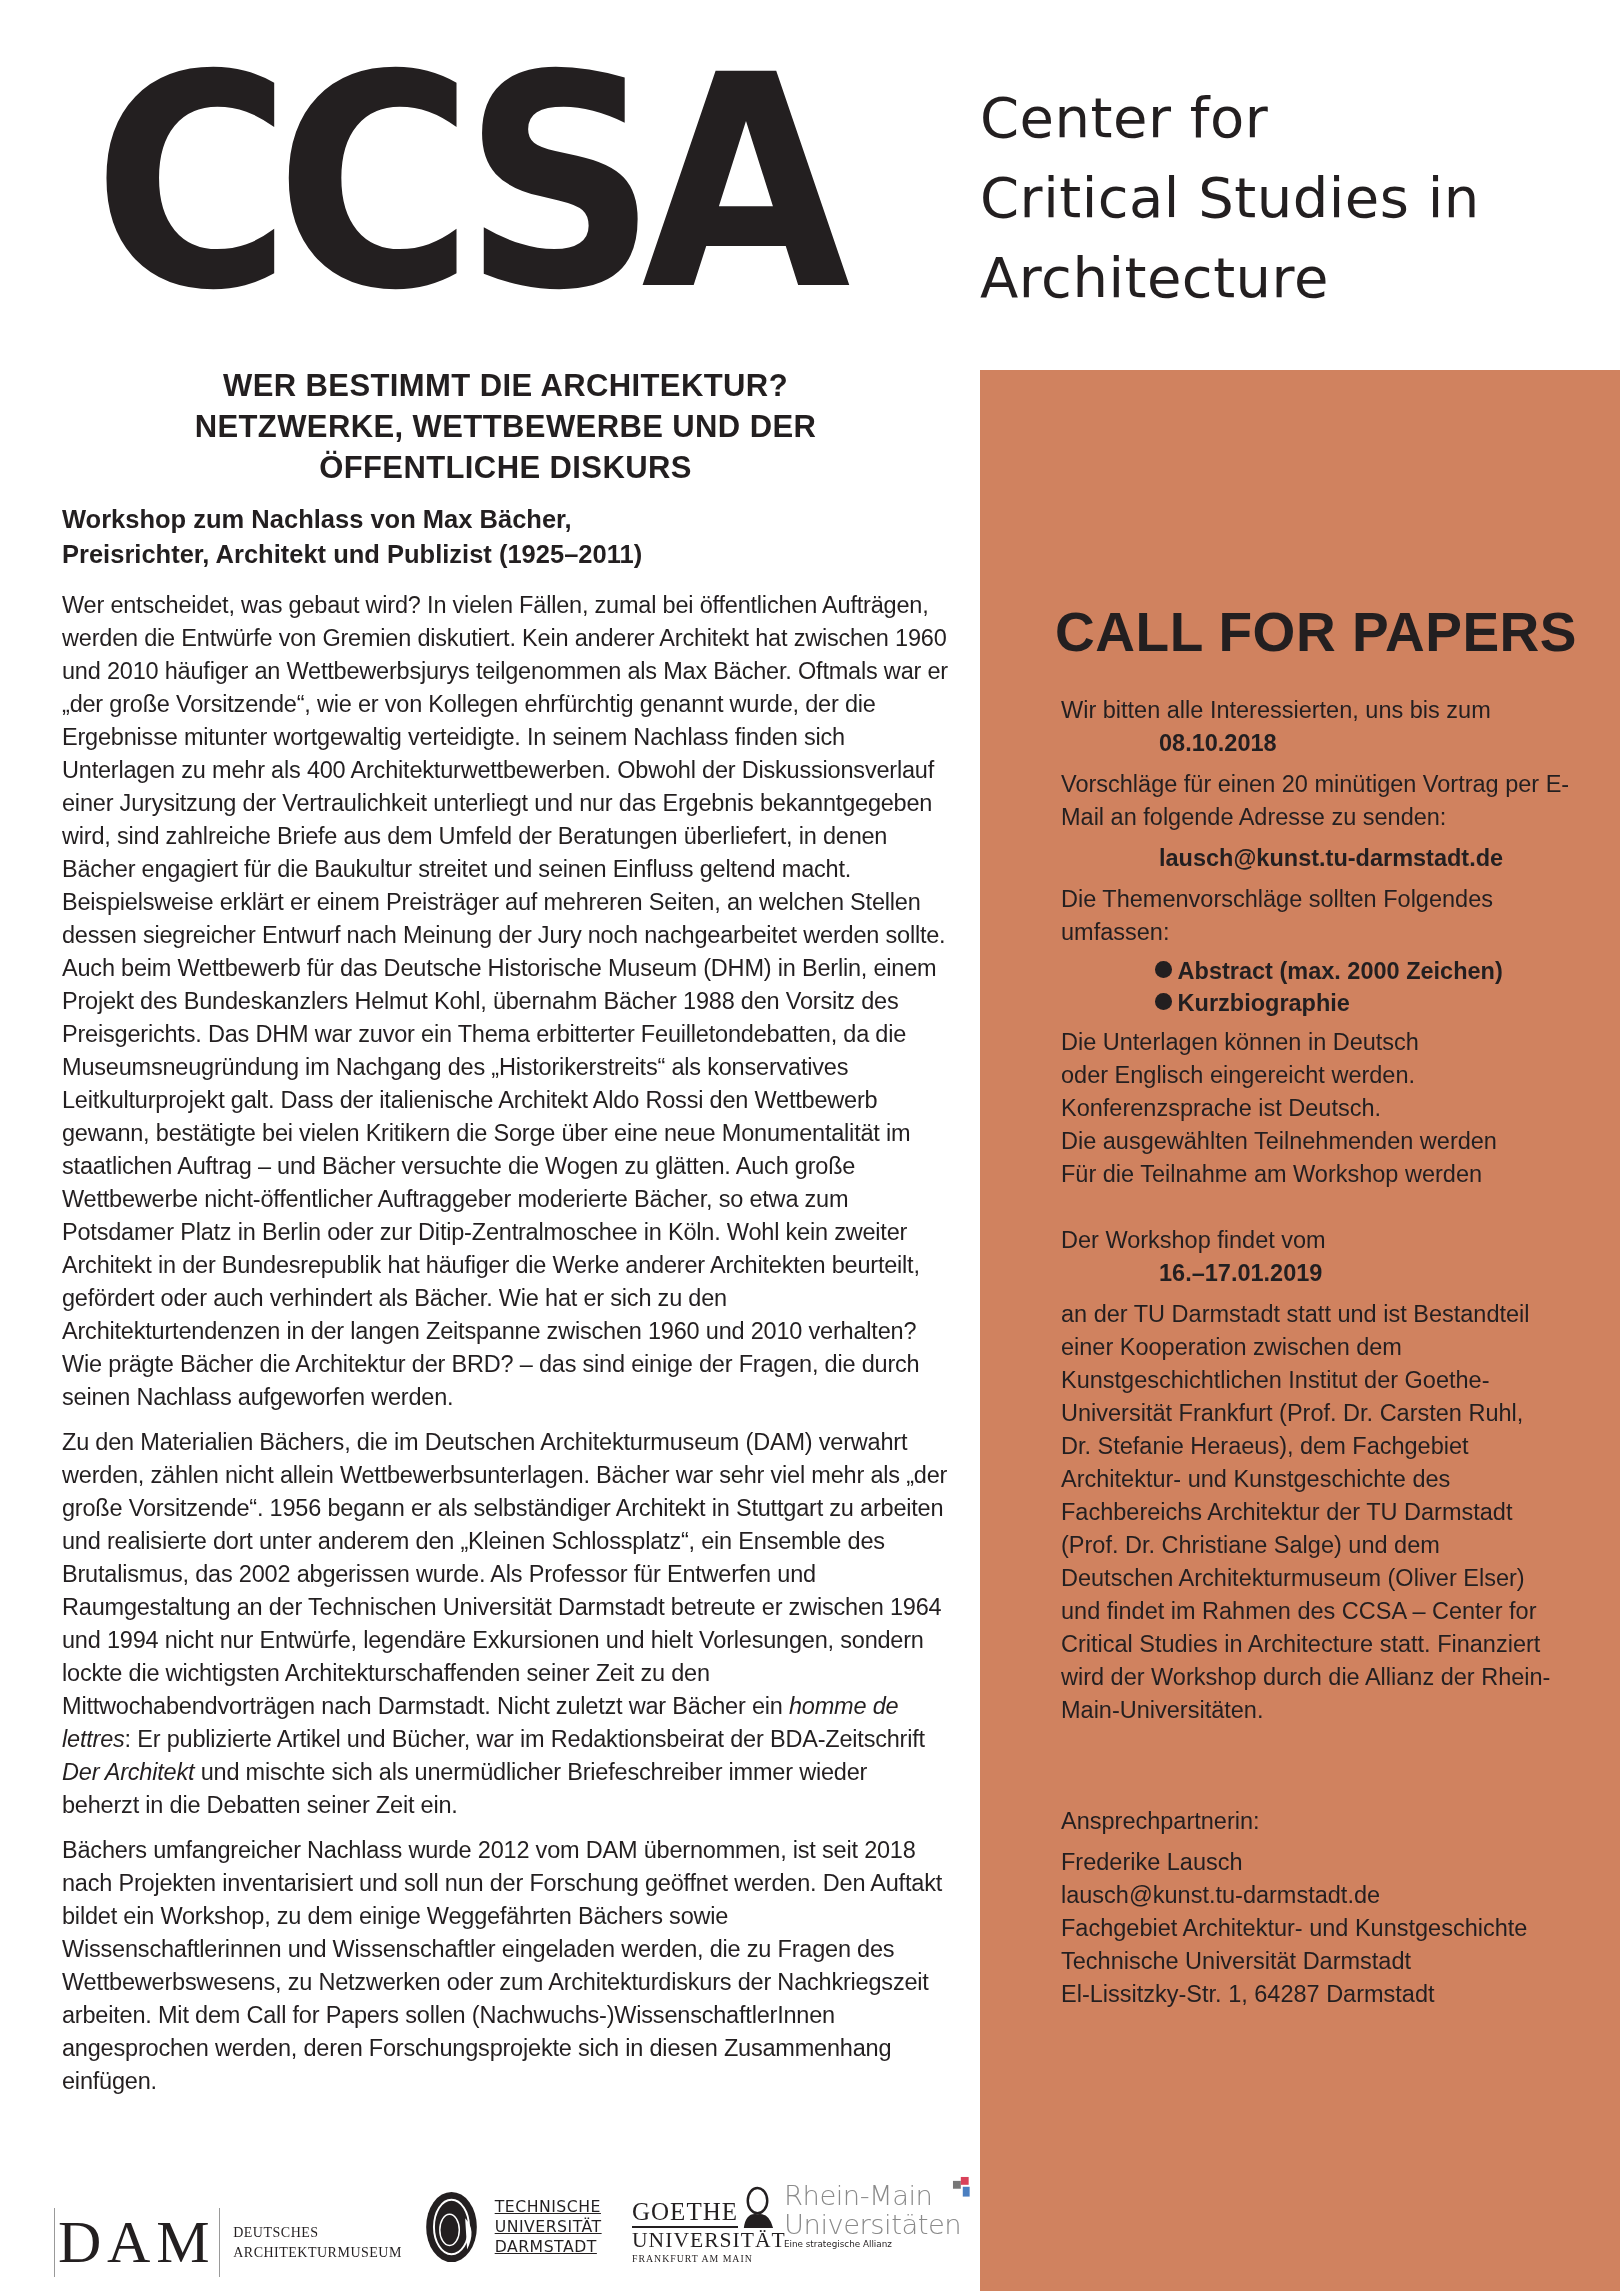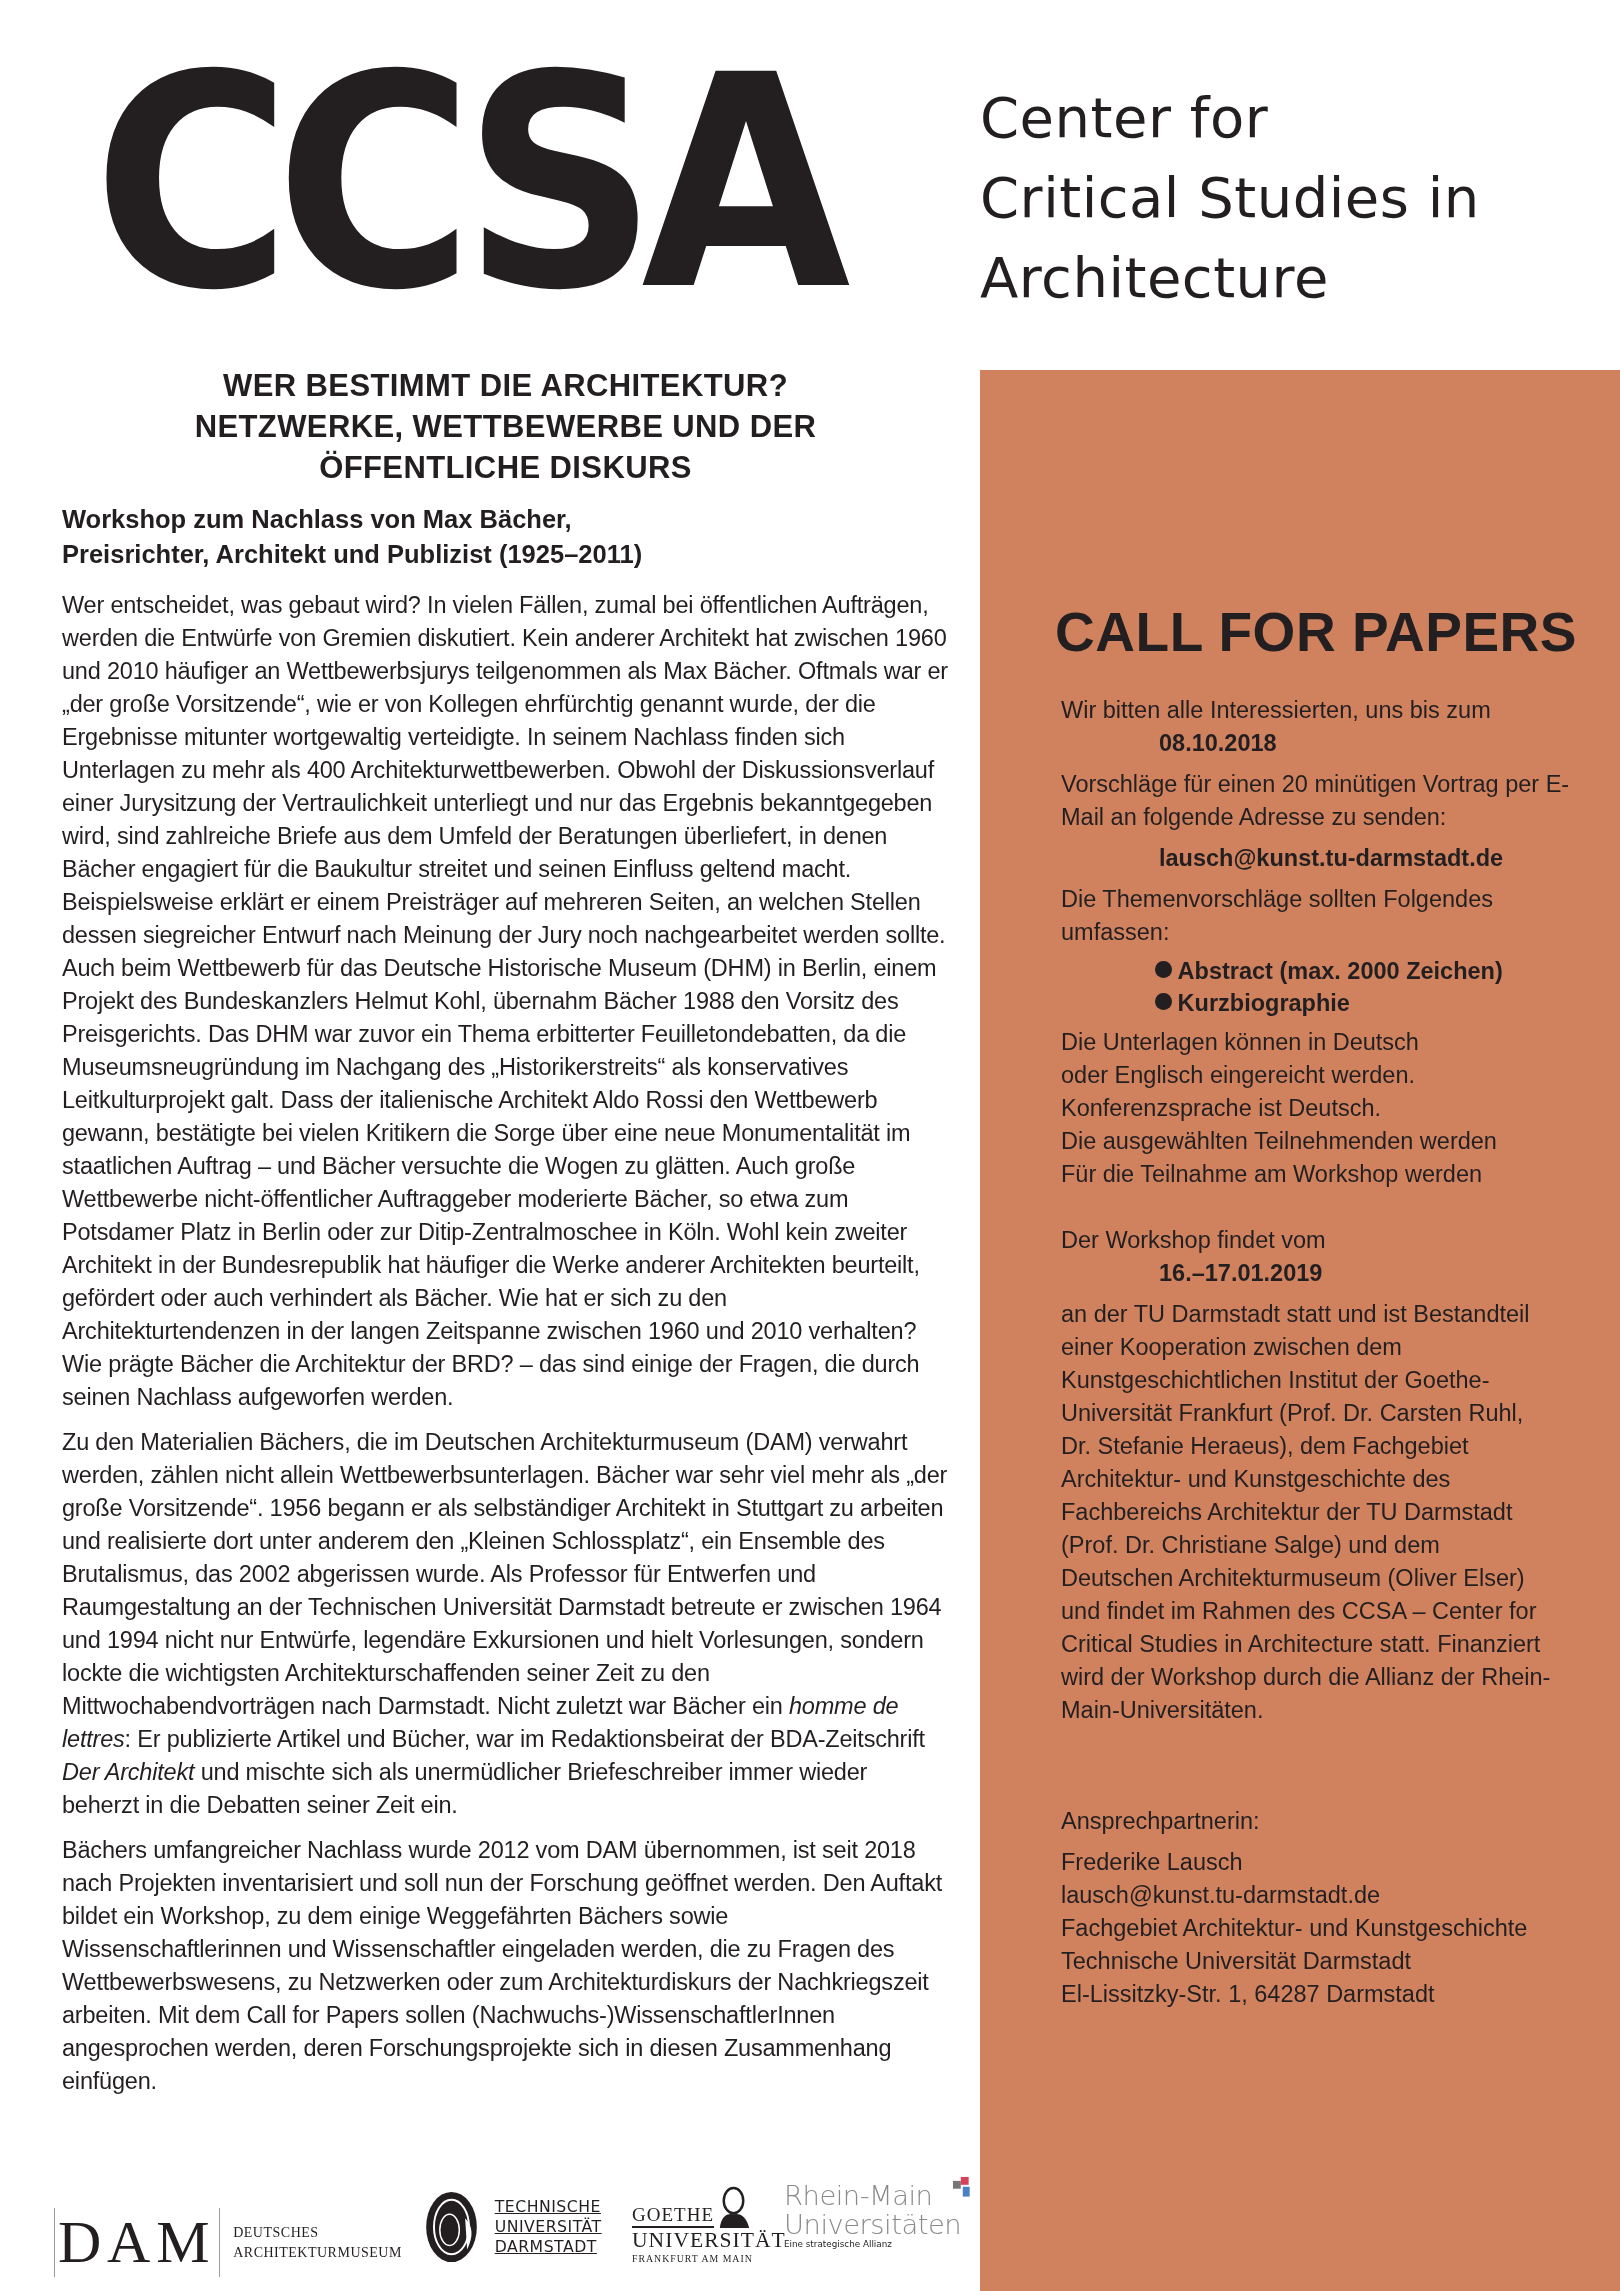--- a/index.html
+++ b/index.html
@@ -59,21 +59,21 @@
   .gap-big { height: 78px; }
 
   .logos { position: absolute; left: 54px; top: 2181px; height: 98px; width: 931px; }
   .logo-block { position: absolute; display: flex; align-items: center; }
   .dam-letters {
     font-family: "Liberation Serif", serif; font-size: 60px; letter-spacing: 5.9px;
     color: #231f20; border-left: 1px solid #999; border-right: 1px solid #999; padding: 0 2.9px;
   }
   .serif-small { font-family: Liberation Serif, serif; font-size: 14px; line-height: 19.6px; color: #231f20; letter-spacing: 0.5px; }
   .tu-text { font-family: "DejaVu Sans", sans-serif; font-size: 15.7px; line-height: 19.6px; color: #231f20; letter-spacing: 0.5px; }
-  .goethe-top { font-family: "Liberation Serif", serif; font-size: 19px; letter-spacing: 1px; border-bottom: 2px solid #231f20; }
+  .goethe-top { font-family: "Liberation Serif", serif; font-size: 25px; letter-spacing: 1px; border-bottom: 2px solid #231f20; }
   .goethe-mid { font-family: "Liberation Serif", serif; font-size: 21.6px; letter-spacing: 1px; }
   .goethe-bot { font-family: "Liberation Serif", serif; font-size: 9.8px; letter-spacing: 1px; }
   .rm-text { font-family: "DejaVu Sans", sans-serif; font-size: 27.4px; line-height: 29px; color: #8a8a8a; font-weight: 200; letter-spacing: -0.5px; }
   .rm-small { font-family: "DejaVu Sans", sans-serif; font-size: 8.8px; color: #231f20; }
 </style>
 </head>
 <body>
 
 <div class="logo-big">CCSA</div>
 <div class="logo-sub">

